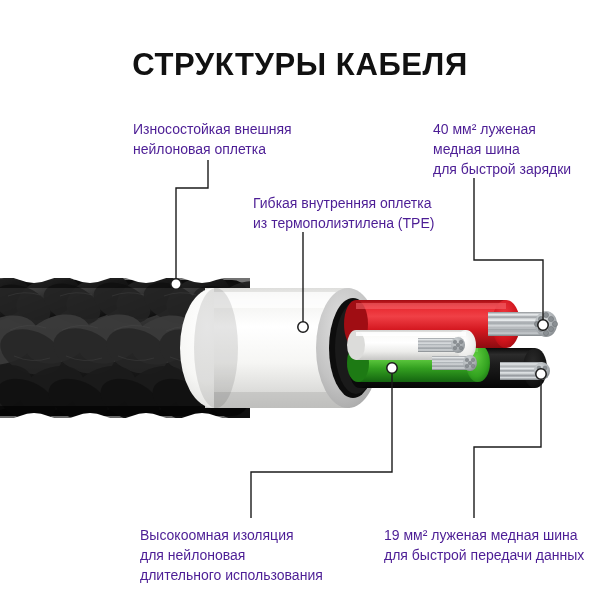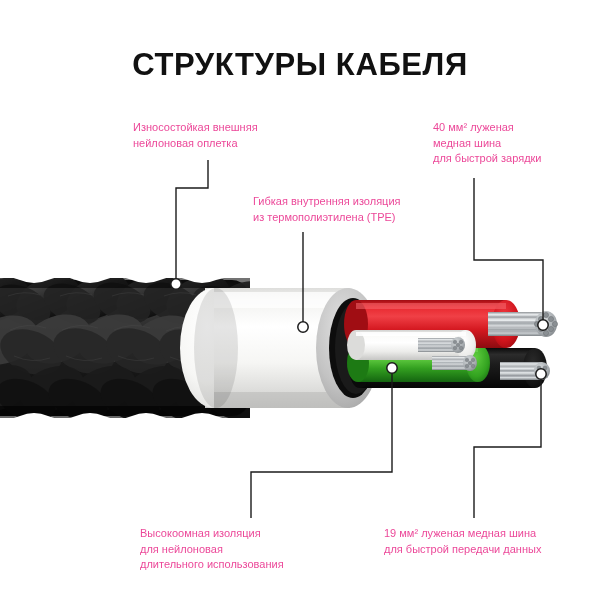--- a/index.html
+++ b/index.html
@@ -38,23 +38,23 @@
     left: 0;
     top: 0;
     width: 600px;
     height: 600px;
   }
   #stage svg { display: block; }
 
   
   .callout {
     position: absolute;
-    font-size: 11px;
+    font-size: 14px;
     line-height: 1.42;
-    color: #ec4899;
+    color: #4c1d95;
     white-space: pre-line;
   }
   .callout.left  { text-align: left; }
   .callout.right { text-align: left; }
 
   #label-nylon  { left: 133px; top: 120px; width: 210px; }
   #label-tpe    { left: 253px; top: 194px; width: 220px; }
   #label-power  { left: 433px; top: 120px; width: 172px; }
   #label-insul  { left: 140px; top: 526px; width: 220px; }
   #label-data   { left: 384px; top: 526px; width: 220px; }
@@ -407,21 +407,21 @@
     <circle cx="543" cy="325" r="5.2"></circle>
     <circle cx="392" cy="368" r="5.2"></circle>
     <circle cx="541" cy="374" r="5.2"></circle>
   </g>
 </svg>
 </div>
 
 <div class="callout left" id="label-nylon">Износостойкая внешняя
 нейлоновая оплетка</div>
 
-<div class="callout left" id="label-tpe">Гибкая внутренняя изоляция
+<div class="callout left" id="label-tpe">Гибкая внутренняя оплетка
 из термополиэтилена (TPE)</div>
 
 <div class="callout right" id="label-power">40 мм² луженая
 медная шина
 для быстрой зарядки</div>
 
 <div class="callout left" id="label-insul">Высокоомная изоляция
 для нейлоновая
 длительного использования</div>
 

